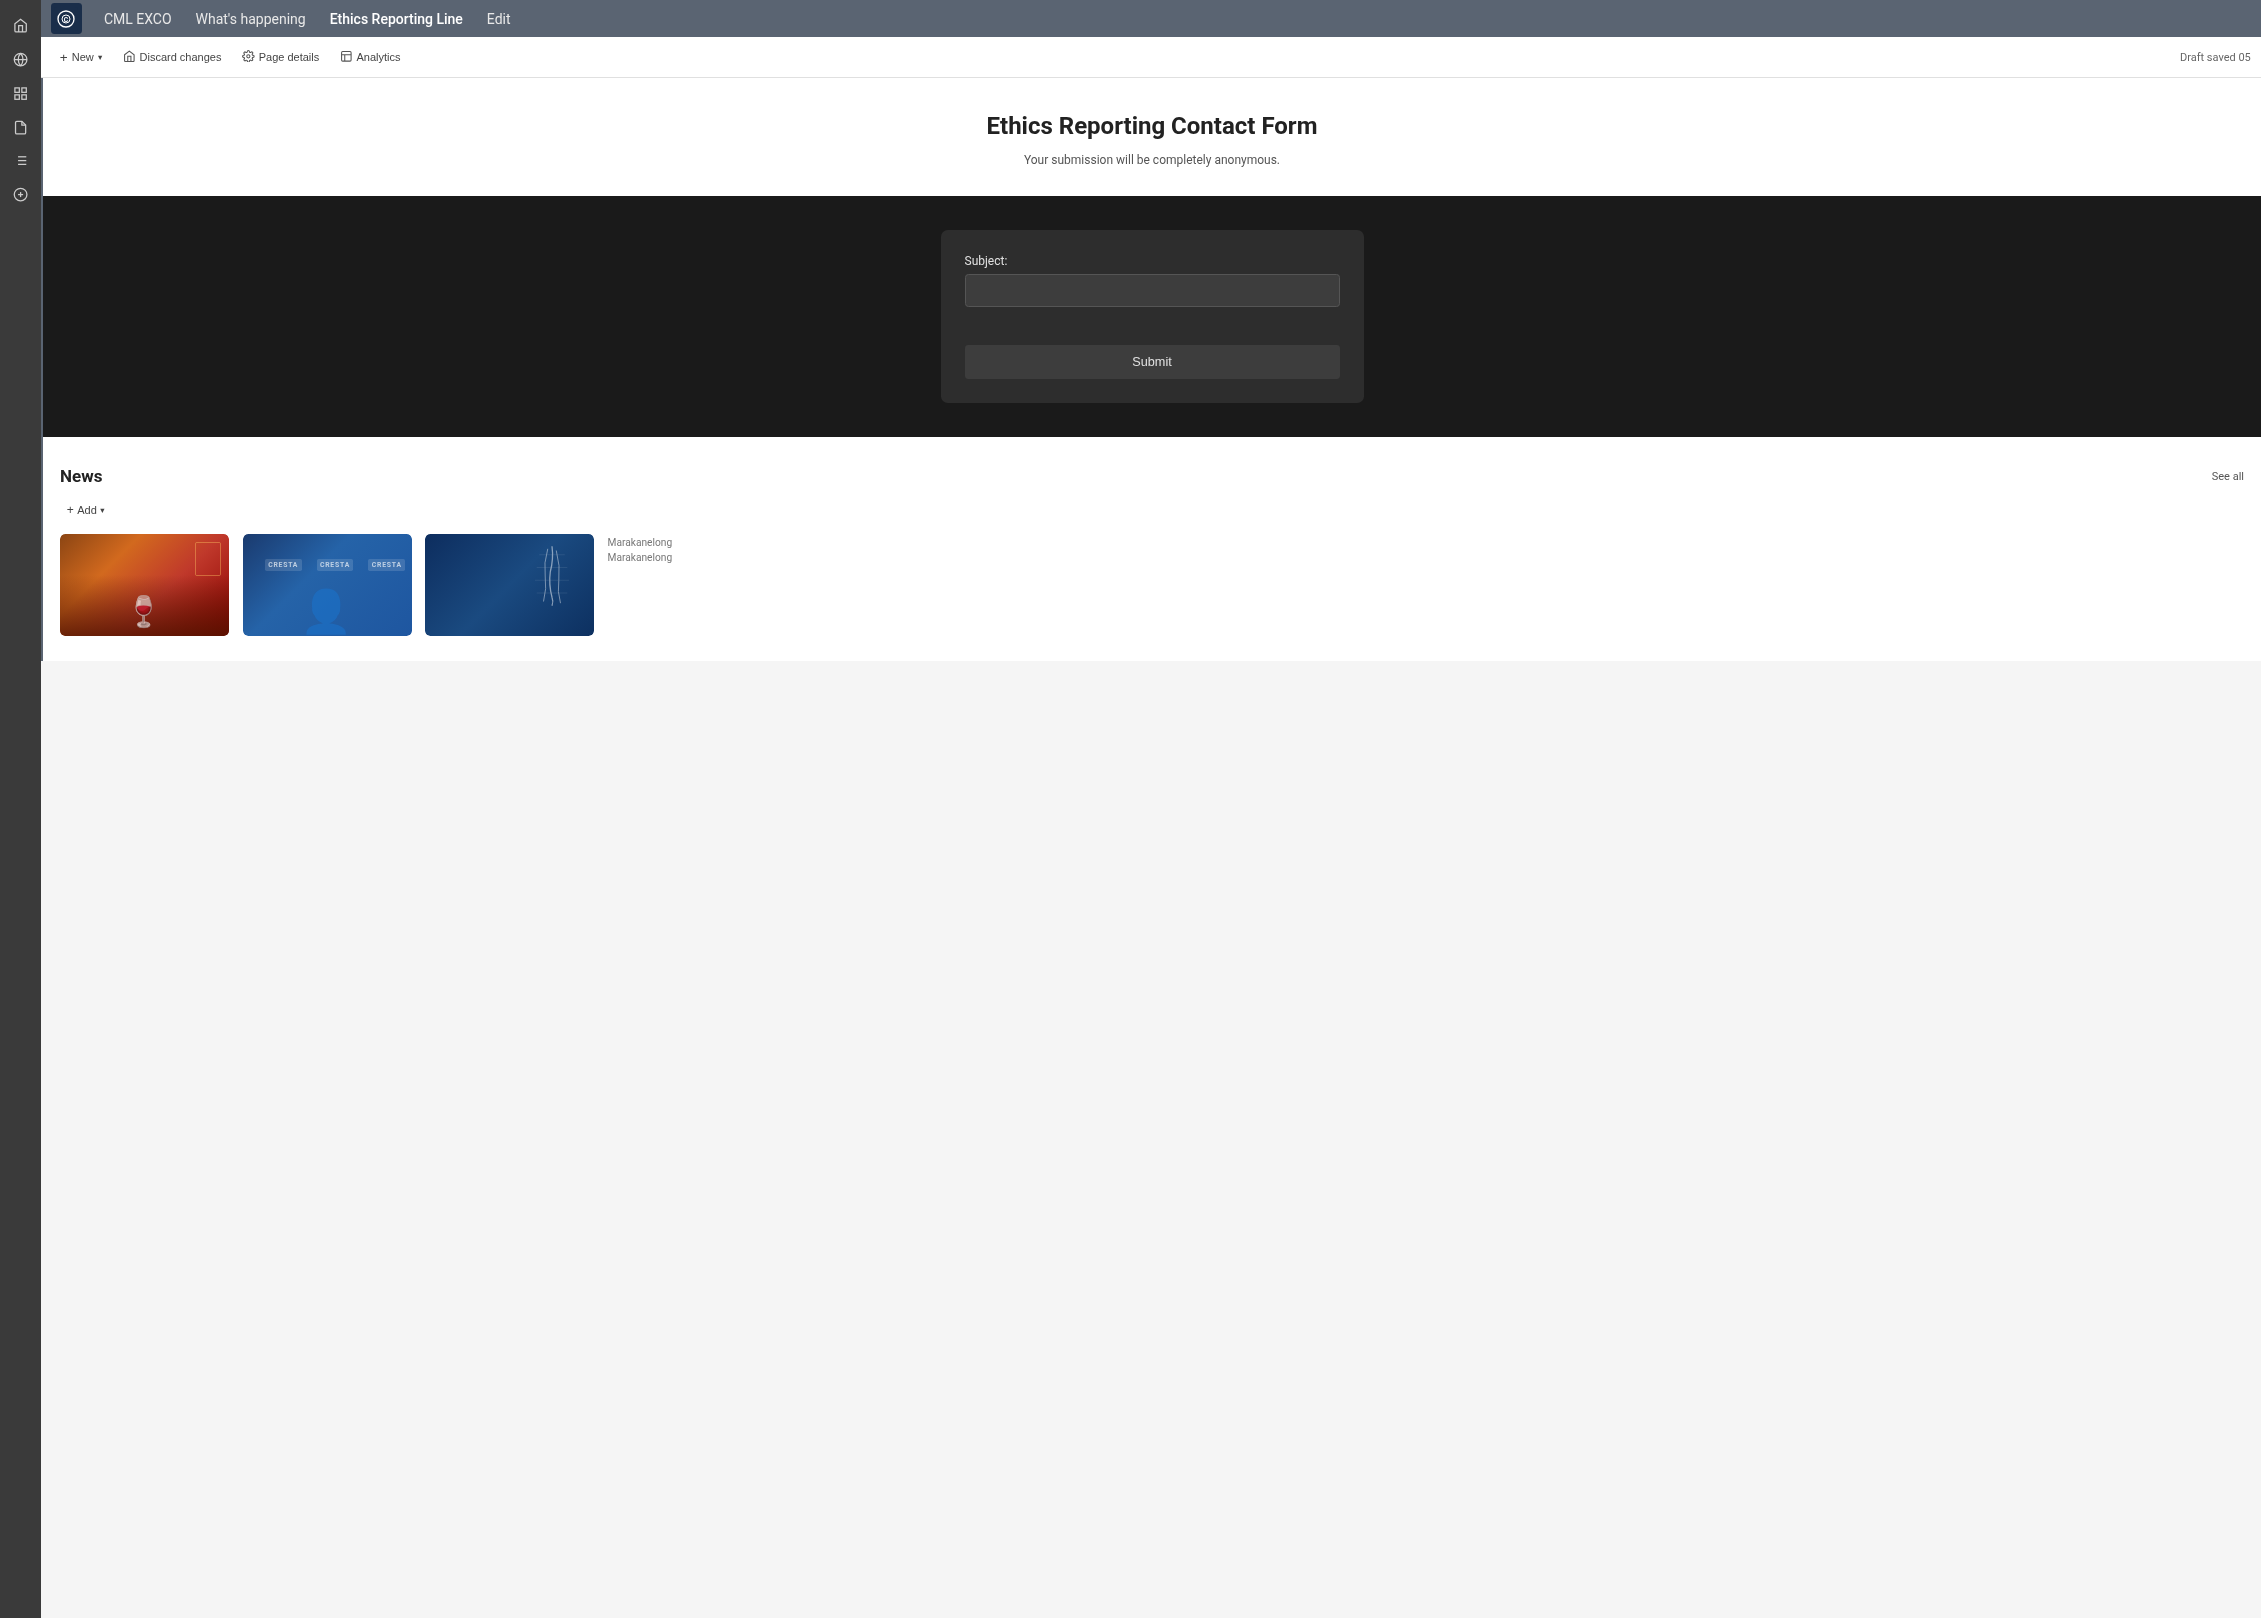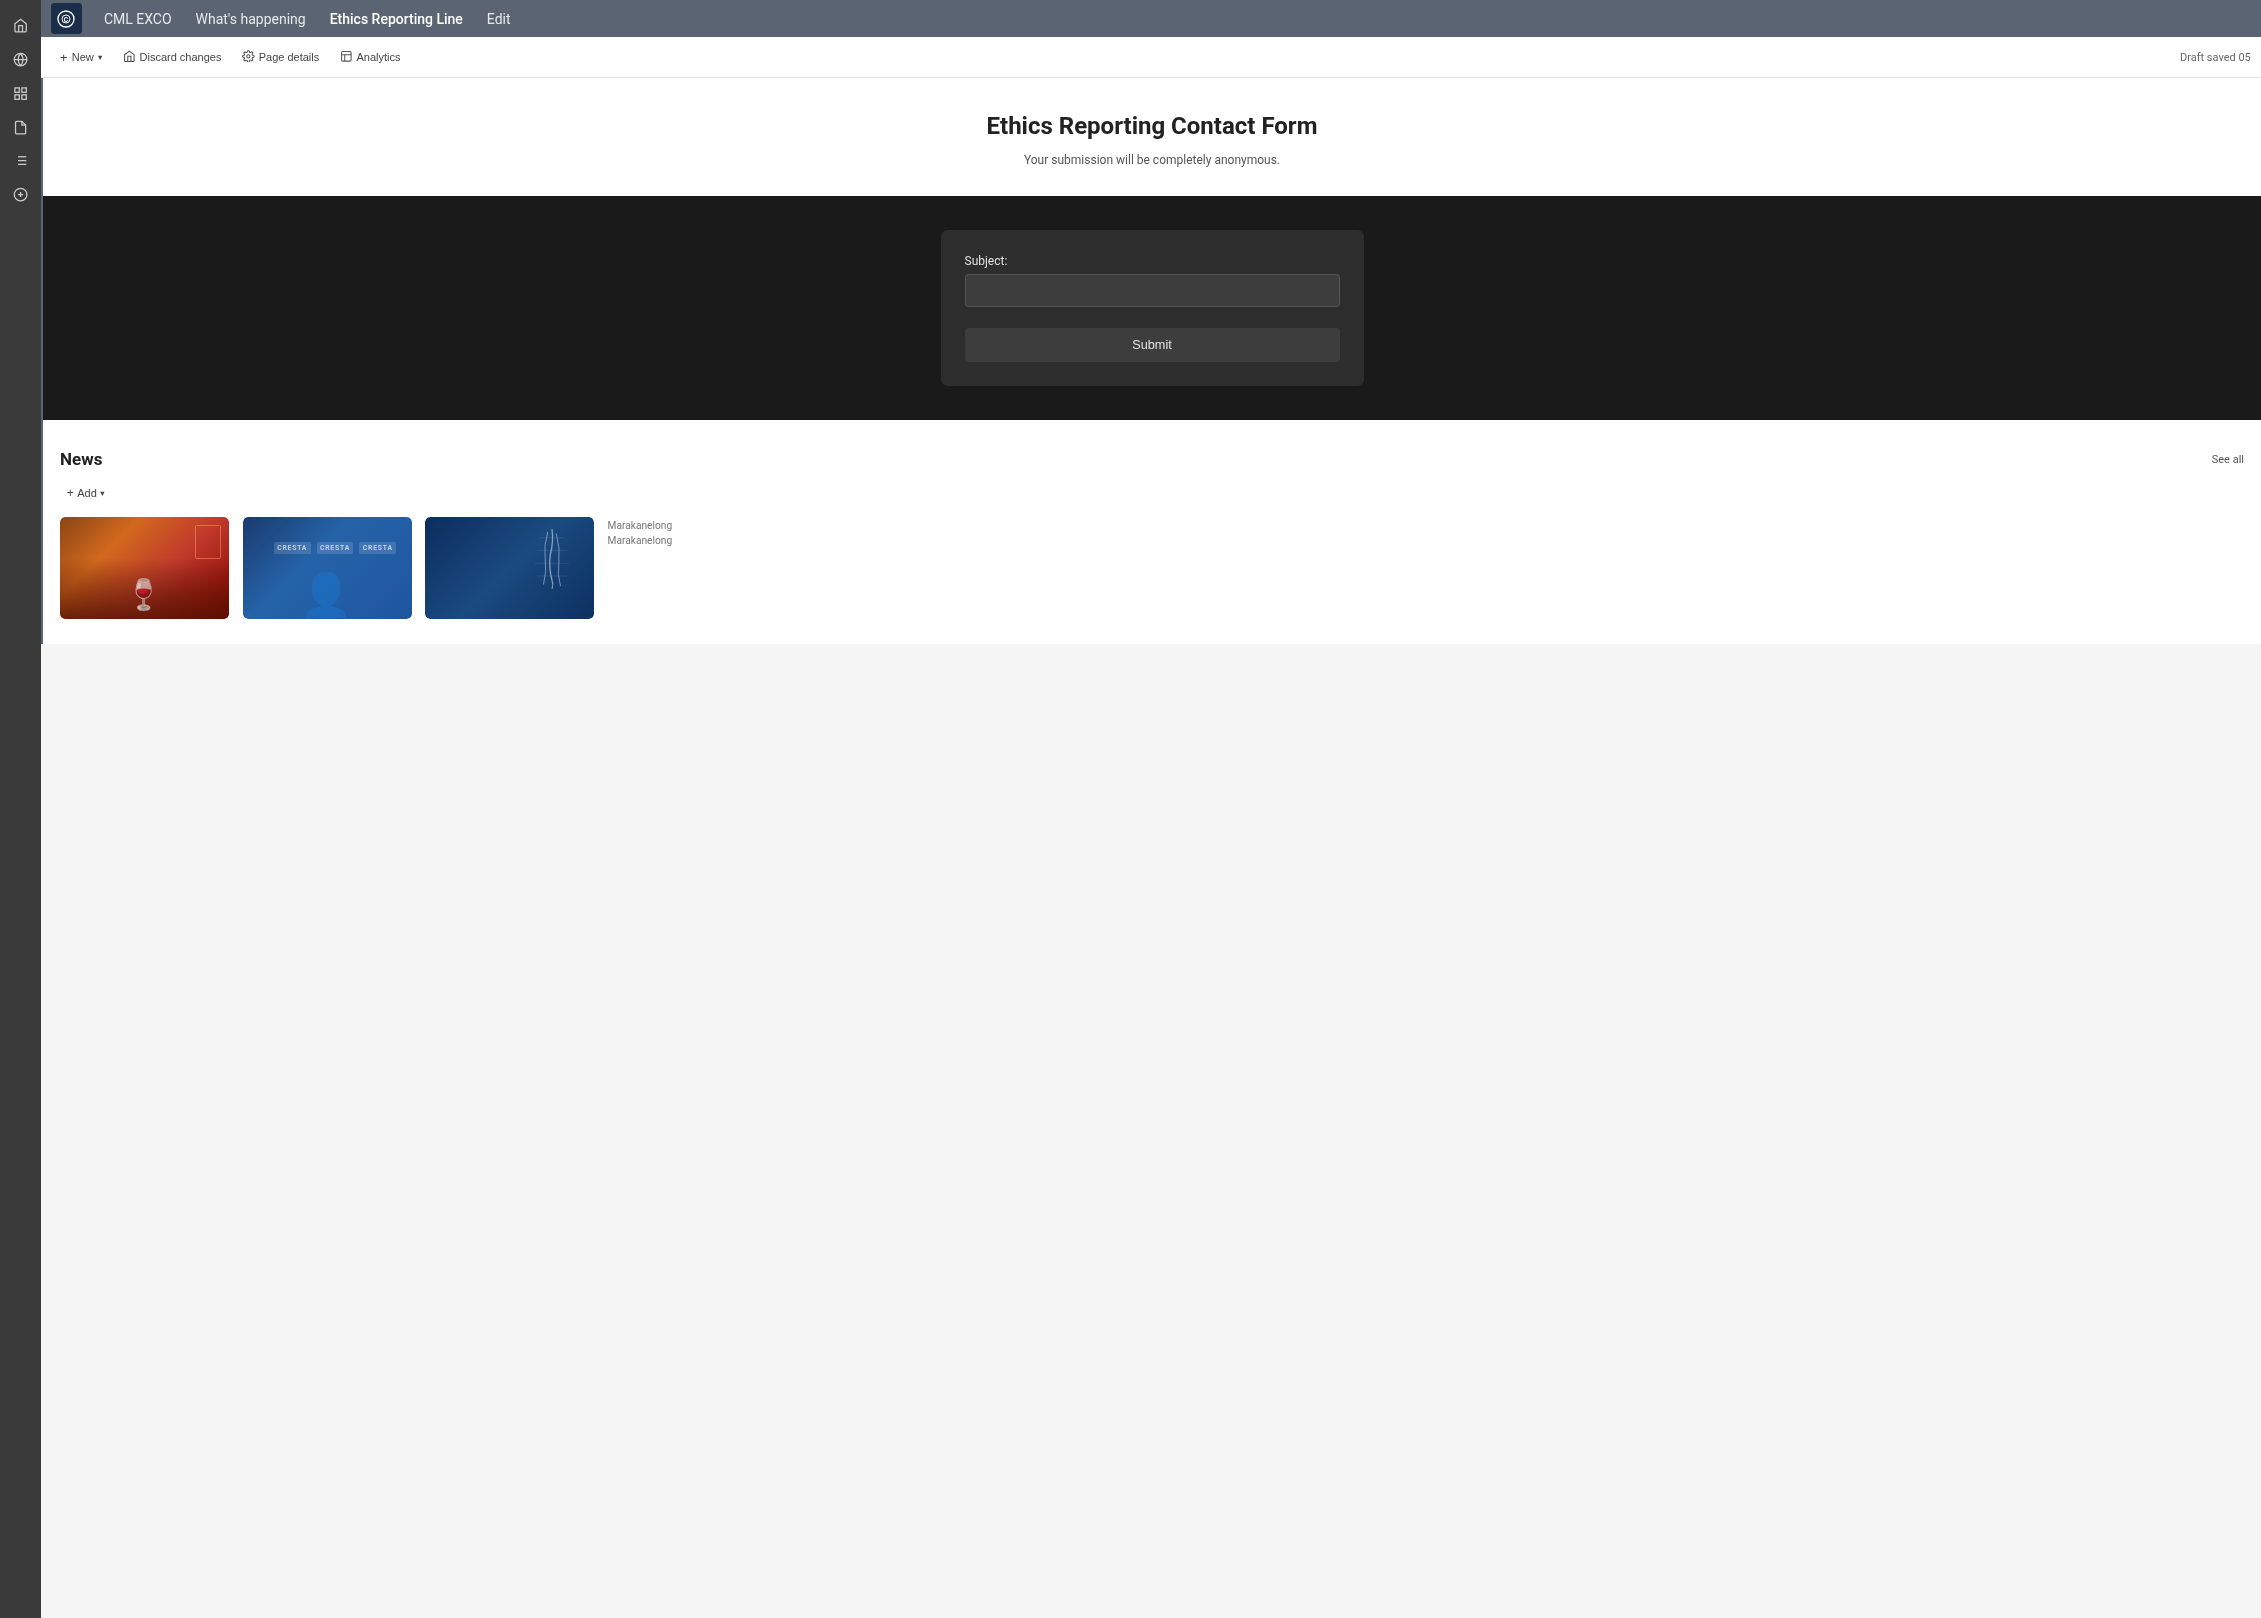--- a/index.html
+++ b/index.html
@@ -180,21 +180,21 @@
     }
     .submit-btn {
       width: 100%;
       background: #3d3d3d;
       color: #e0e0e0;
       border: none;
       border-radius: 3.4px;
       padding: 10.2px;
       font-size: 12.7px;
       cursor: pointer;
-      margin-top: 7px;
+      margin-top: 24px;
     }
 
     
     .news-section {
       background: white;
       padding: 25.4px 17px;
       margin-top: 3.4px;
     }
     .news-header {
       display: flex;
@@ -292,21 +292,21 @@
     }
     
     .cresta-deco {
       position: absolute;
       color: white;
       font-size: 6.8px;
       font-weight: bold;
       letter-spacing: 0.8px;
       opacity: 0.7;
       display: flex;
-      gap: 6px;
+      gap: 15px;
       top: 25.4px;
       margin-left: 16px;
     }
     .cresta-deco span {
       background: rgba(255,255,255,0.2);
       padding: 1.7px 3.4px;
       border-radius: 1.7px;
     }
     
     .map-lines {

